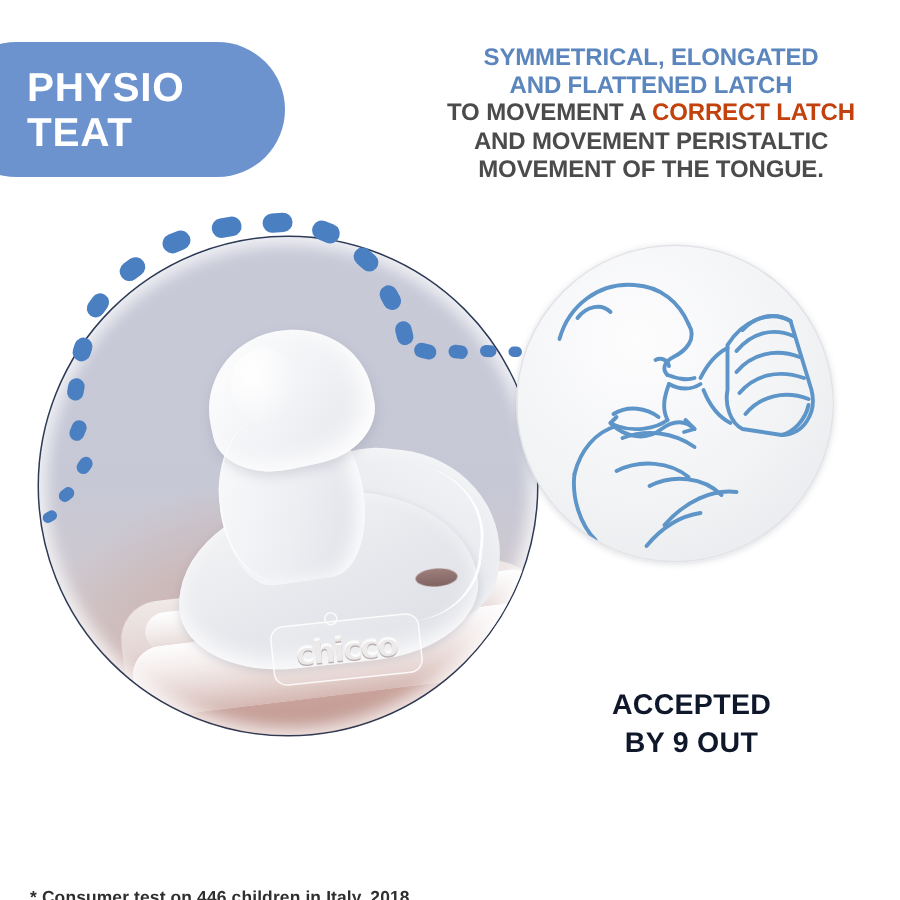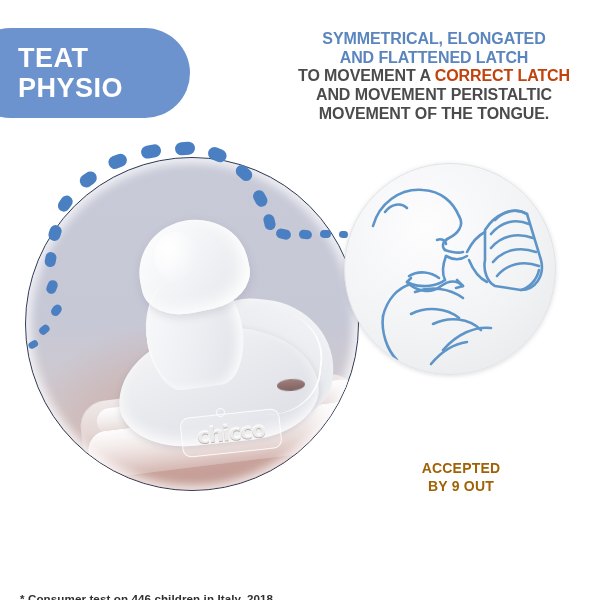--- a/index.html
+++ b/index.html
@@ -181,39 +181,39 @@
     overflow:hidden;
   }
   .inset-svg{position:absolute;left:0;top:0;width:210px;height:210px;}
 
   
   .accepted{
     position:absolute;left:346px;top:459px;width:230px;
     text-align:center;line-height:1.3;
   }
   .acc-line{
-    display:block;color:#a16207;font-weight:bold;font-size:14px;
+    display:block;color:#0f172a;font-weight:bold;font-size:19px;
     letter-spacing:0.2px;white-space:nowrap;
   }
 
   
   .footnote{
     position:absolute;left:20px;top:592px;
     color:#2f2f2f;font-weight:bold;font-size:11.6px;
     letter-spacing:0.1px;white-space:nowrap;
   }
 </style>
 </head>
 <body>
 
 <div id="root">
 
   <div class="badge">
+    <span class="badge-line">PHYSIO</span>
     <span class="badge-line">TEAT</span>
-    <span class="badge-line">PHYSIO</span>
   </div>
 
   <div class="headline">
     <span class="hl blue">SYMMETRICAL, ELONGATED</span>
     <span class="hl blue">AND FLATTENED LATCH</span>
     <span class="hl gray"><span>TO MOVEMENT A </span><span class="blue-part">CORRECT LATCH</span></span>
     <span class="hl gray">AND MOVEMENT PERISTALTIC</span>
     <span class="hl gray">MOVEMENT OF THE TONGUE.</span>
   </div>
 

